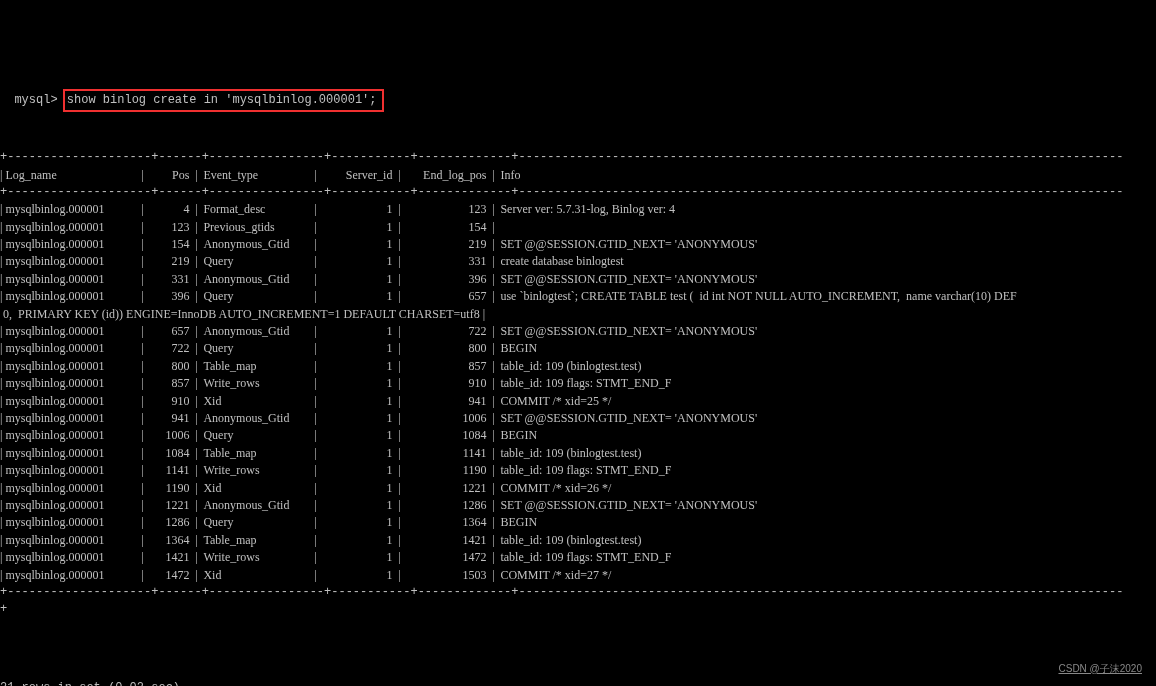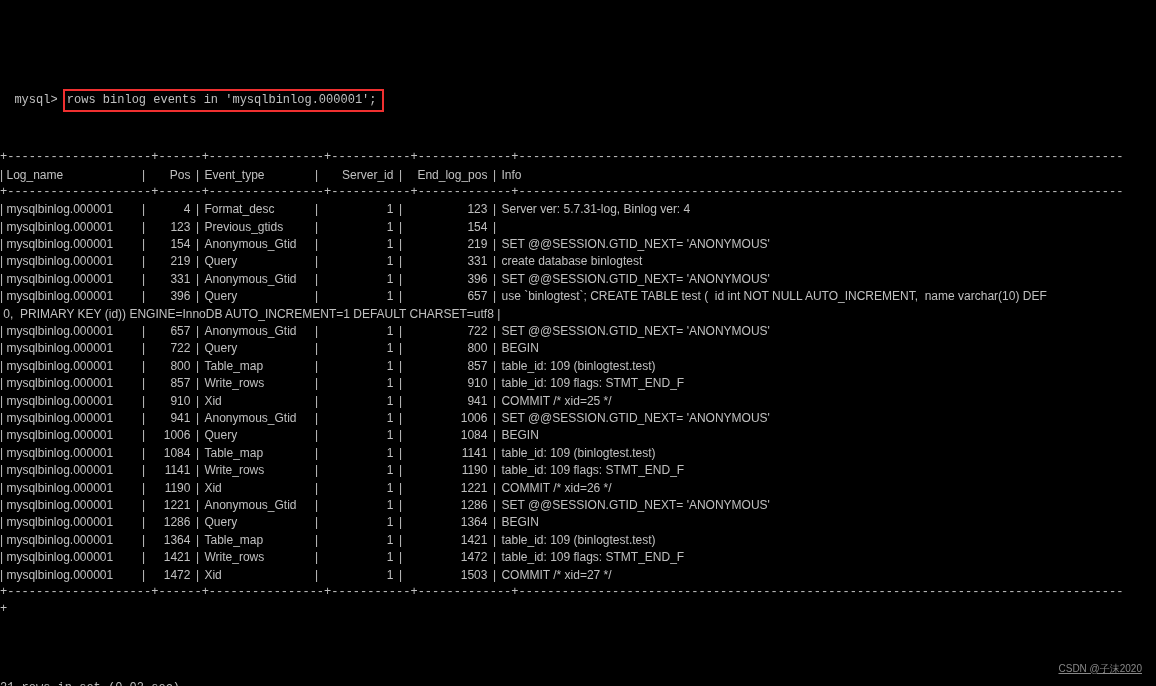--- a/index.html
+++ b/index.html
@@ -17,21 +17,21 @@
     }
     .prompt-line { padding: 2px 0; }
     .prompt { color: #c0c0c0; margin-top: 44px; }
     .red-box {
       display: inline-block;
       border: 2px solid #f03030;
       padding: 1px 6px 1px 2px;
       margin-left: -2px;
     }
     .divider-row { color: #c0c0c0; letter-spacing: 0; }
-    .header-row, .data-row, .info-overflow { font-family: Liberation Sans, sans-serif; }
+    .header-row, .data-row, .info-overflow { font-family: Liberation Serif, serif; }
     .col { display: inline-block; }
     .sep { display: inline-block; width: 14px; text-align: center; }
     .c-log { width: 130px; }
     .c-pos { width: 40px; text-align: right; }
     .c-type { width: 105px; }
     .c-srv { width: 70px; text-align: right; }
     .c-end { width: 80px; text-align: right; }
     .c-info { width: auto; }
     .result-footer { margin-top: 27px; }
     .watermark {
@@ -43,21 +43,21 @@
       font-size: 10px;
       text-decoration: underline;
     }
   </style>
 </head>
 <body>
 
 
 
 <div class="prompt-line">
-  <span class="prompt">mysql&gt;</span> <span class="red-box"><span>rows binlog events in 'mysqlbinlog.000001';</span></span>
+  <span class="prompt">mysql&gt;</span> <span class="red-box"><span>show binlog create in 'mysqlbinlog.000001';</span></span>
 </div>
 
 <div id="table-out"><div class="divider-row">+--------------------+------+----------------+-----------+-------------+------------------------------------------------------------------------------------</div><div class="header-row"><span>| </span><span class="col c-log">Log_name</span><span class="sep"> | </span><span class="col c-pos">Pos</span><span class="sep"> | </span><span class="col c-type">Event_type</span><span class="sep"> | </span><span class="col c-srv">Server_id</span><span class="sep"> | </span><span class="col c-end">End_log_pos</span><span class="sep"> | </span><span class="col c-info">Info</span></div><div class="divider-row">+--------------------+------+----------------+-----------+-------------+------------------------------------------------------------------------------------</div><div class="data-row"><span>| </span><span class="col c-log">mysqlbinlog.000001</span><span class="sep"> | </span><span class="col c-pos">4</span><span class="sep"> | </span><span class="col c-type">Format_desc</span><span class="sep"> | </span><span class="col c-srv">1</span><span class="sep"> | </span><span class="col c-end">123</span><span class="sep"> | </span><span class="col c-info">Server ver: 5.7.31-log, Binlog ver: 4</span></div><div class="data-row"><span>| </span><span class="col c-log">mysqlbinlog.000001</span><span class="sep"> | </span><span class="col c-pos">123</span><span class="sep"> | </span><span class="col c-type">Previous_gtids</span><span class="sep"> | </span><span class="col c-srv">1</span><span class="sep"> | </span><span class="col c-end">154</span><span class="sep"> | </span><span class="col c-info"></span></div><div class="data-row"><span>| </span><span class="col c-log">mysqlbinlog.000001</span><span class="sep"> | </span><span class="col c-pos">154</span><span class="sep"> | </span><span class="col c-type">Anonymous_Gtid</span><span class="sep"> | </span><span class="col c-srv">1</span><span class="sep"> | </span><span class="col c-end">219</span><span class="sep"> | </span><span class="col c-info">SET @@SESSION.GTID_NEXT= 'ANONYMOUS'</span></div><div class="data-row"><span>| </span><span class="col c-log">mysqlbinlog.000001</span><span class="sep"> | </span><span class="col c-pos">219</span><span class="sep"> | </span><span class="col c-type">Query</span><span class="sep"> | </span><span class="col c-srv">1</span><span class="sep"> | </span><span class="col c-end">331</span><span class="sep"> | </span><span class="col c-info">create database binlogtest</span></div><div class="data-row"><span>| </span><span class="col c-log">mysqlbinlog.000001</span><span class="sep"> | </span><span class="col c-pos">331</span><span class="sep"> | </span><span class="col c-type">Anonymous_Gtid</span><span class="sep"> | </span><span class="col c-srv">1</span><span class="sep"> | </span><span class="col c-end">396</span><span class="sep"> | </span><span class="col c-info">SET @@SESSION.GTID_NEXT= 'ANONYMOUS'</span></div><div class="data-row"><span>| </span><span class="col c-log">mysqlbinlog.000001</span><span class="sep"> | </span><span class="col c-pos">396</span><span class="sep"> | </span><span class="col c-type">Query</span><span class="sep"> | </span><span class="col c-srv">1</span><span class="sep"> | </span><span class="col c-end">657</span><span class="sep"> | </span><span class="col c-info">use `binlogtest`; CREATE TABLE test (  id int NOT NULL AUTO_INCREMENT,  name varchar(10) DEF</span></div><div class="info-overflow"> 0,  PRIMARY KEY (id)) ENGINE=InnoDB AUTO_INCREMENT=1 DEFAULT CHARSET=utf8 |</div><div class="data-row"><span>| </span><span class="col c-log">mysqlbinlog.000001</span><span class="sep"> | </span><span class="col c-pos">657</span><span class="sep"> | </span><span class="col c-type">Anonymous_Gtid</span><span class="sep"> | </span><span class="col c-srv">1</span><span class="sep"> | </span><span class="col c-end">722</span><span class="sep"> | </span><span class="col c-info">SET @@SESSION.GTID_NEXT= 'ANONYMOUS'</span></div><div class="data-row"><span>| </span><span class="col c-log">mysqlbinlog.000001</span><span class="sep"> | </span><span class="col c-pos">722</span><span class="sep"> | </span><span class="col c-type">Query</span><span class="sep"> | </span><span class="col c-srv">1</span><span class="sep"> | </span><span class="col c-end">800</span><span class="sep"> | </span><span class="col c-info">BEGIN</span></div><div class="data-row"><span>| </span><span class="col c-log">mysqlbinlog.000001</span><span class="sep"> | </span><span class="col c-pos">800</span><span class="sep"> | </span><span class="col c-type">Table_map</span><span class="sep"> | </span><span class="col c-srv">1</span><span class="sep"> | </span><span class="col c-end">857</span><span class="sep"> | </span><span class="col c-info">table_id: 109 (binlogtest.test)</span></div><div class="data-row"><span>| </span><span class="col c-log">mysqlbinlog.000001</span><span class="sep"> | </span><span class="col c-pos">857</span><span class="sep"> | </span><span class="col c-type">Write_rows</span><span class="sep"> | </span><span class="col c-srv">1</span><span class="sep"> | </span><span class="col c-end">910</span><span class="sep"> | </span><span class="col c-info">table_id: 109 flags: STMT_END_F</span></div><div class="data-row"><span>| </span><span class="col c-log">mysqlbinlog.000001</span><span class="sep"> | </span><span class="col c-pos">910</span><span class="sep"> | </span><span class="col c-type">Xid</span><span class="sep"> | </span><span class="col c-srv">1</span><span class="sep"> | </span><span class="col c-end">941</span><span class="sep"> | </span><span class="col c-info">COMMIT /* xid=25 */</span></div><div class="data-row"><span>| </span><span class="col c-log">mysqlbinlog.000001</span><span class="sep"> | </span><span class="col c-pos">941</span><span class="sep"> | </span><span class="col c-type">Anonymous_Gtid</span><span class="sep"> | </span><span class="col c-srv">1</span><span class="sep"> | </span><span class="col c-end">1006</span><span class="sep"> | </span><span class="col c-info">SET @@SESSION.GTID_NEXT= 'ANONYMOUS'</span></div><div class="data-row"><span>| </span><span class="col c-log">mysqlbinlog.000001</span><span class="sep"> | </span><span class="col c-pos">1006</span><span class="sep"> | </span><span class="col c-type">Query</span><span class="sep"> | </span><span class="col c-srv">1</span><span class="sep"> | </span><span class="col c-end">1084</span><span class="sep"> | </span><span class="col c-info">BEGIN</span></div><div class="data-row"><span>| </span><span class="col c-log">mysqlbinlog.000001</span><span class="sep"> | </span><span class="col c-pos">1084</span><span class="sep"> | </span><span class="col c-type">Table_map</span><span class="sep"> | </span><span class="col c-srv">1</span><span class="sep"> | </span><span class="col c-end">1141</span><span class="sep"> | </span><span class="col c-info">table_id: 109 (binlogtest.test)</span></div><div class="data-row"><span>| </span><span class="col c-log">mysqlbinlog.000001</span><span class="sep"> | </span><span class="col c-pos">1141</span><span class="sep"> | </span><span class="col c-type">Write_rows</span><span class="sep"> | </span><span class="col c-srv">1</span><span class="sep"> | </span><span class="col c-end">1190</span><span class="sep"> | </span><span class="col c-info">table_id: 109 flags: STMT_END_F</span></div><div class="data-row"><span>| </span><span class="col c-log">mysqlbinlog.000001</span><span class="sep"> | </span><span class="col c-pos">1190</span><span class="sep"> | </span><span class="col c-type">Xid</span><span class="sep"> | </span><span class="col c-srv">1</span><span class="sep"> | </span><span class="col c-end">1221</span><span class="sep"> | </span><span class="col c-info">COMMIT /* xid=26 */</span></div><div class="data-row"><span>| </span><span class="col c-log">mysqlbinlog.000001</span><span class="sep"> | </span><span class="col c-pos">1221</span><span class="sep"> | </span><span class="col c-type">Anonymous_Gtid</span><span class="sep"> | </span><span class="col c-srv">1</span><span class="sep"> | </span><span class="col c-end">1286</span><span class="sep"> | </span><span class="col c-info">SET @@SESSION.GTID_NEXT= 'ANONYMOUS'</span></div><div class="data-row"><span>| </span><span class="col c-log">mysqlbinlog.000001</span><span class="sep"> | </span><span class="col c-pos">1286</span><span class="sep"> | </span><span class="col c-type">Query</span><span class="sep"> | </span><span class="col c-srv">1</span><span class="sep"> | </span><span class="col c-end">1364</span><span class="sep"> | </span><span class="col c-info">BEGIN</span></div><div class="data-row"><span>| </span><span class="col c-log">mysqlbinlog.000001</span><span class="sep"> | </span><span class="col c-pos">1364</span><span class="sep"> | </span><span class="col c-type">Table_map</span><span class="sep"> | </span><span class="col c-srv">1</span><span class="sep"> | </span><span class="col c-end">1421</span><span class="sep"> | </span><span class="col c-info">table_id: 109 (binlogtest.test)</span></div><div class="data-row"><span>| </span><span class="col c-log">mysqlbinlog.000001</span><span class="sep"> | </span><span class="col c-pos">1421</span><span class="sep"> | </span><span class="col c-type">Write_rows</span><span class="sep"> | </span><span class="col c-srv">1</span><span class="sep"> | </span><span class="col c-end">1472</span><span class="sep"> | </span><span class="col c-info">table_id: 109 flags: STMT_END_F</span></div><div class="data-row"><span>| </span><span class="col c-log">mysqlbinlog.000001</span><span class="sep"> | </span><span class="col c-pos">1472</span><span class="sep"> | </span><span class="col c-type">Xid</span><span class="sep"> | </span><span class="col c-srv">1</span><span class="sep"> | </span><span class="col c-end">1503</span><span class="sep"> | </span><span class="col c-info">COMMIT /* xid=27 */</span></div><div class="divider-row">+--------------------+------+----------------+-----------+-------------+------------------------------------------------------------------------------------</div><div class="divider-row">+</div></div>
 
 <div class="result-footer">21 rows in set (0.02 sec)</div>
 
 <div class="watermark">CSDN @子沫2020</div>
 
 
 

